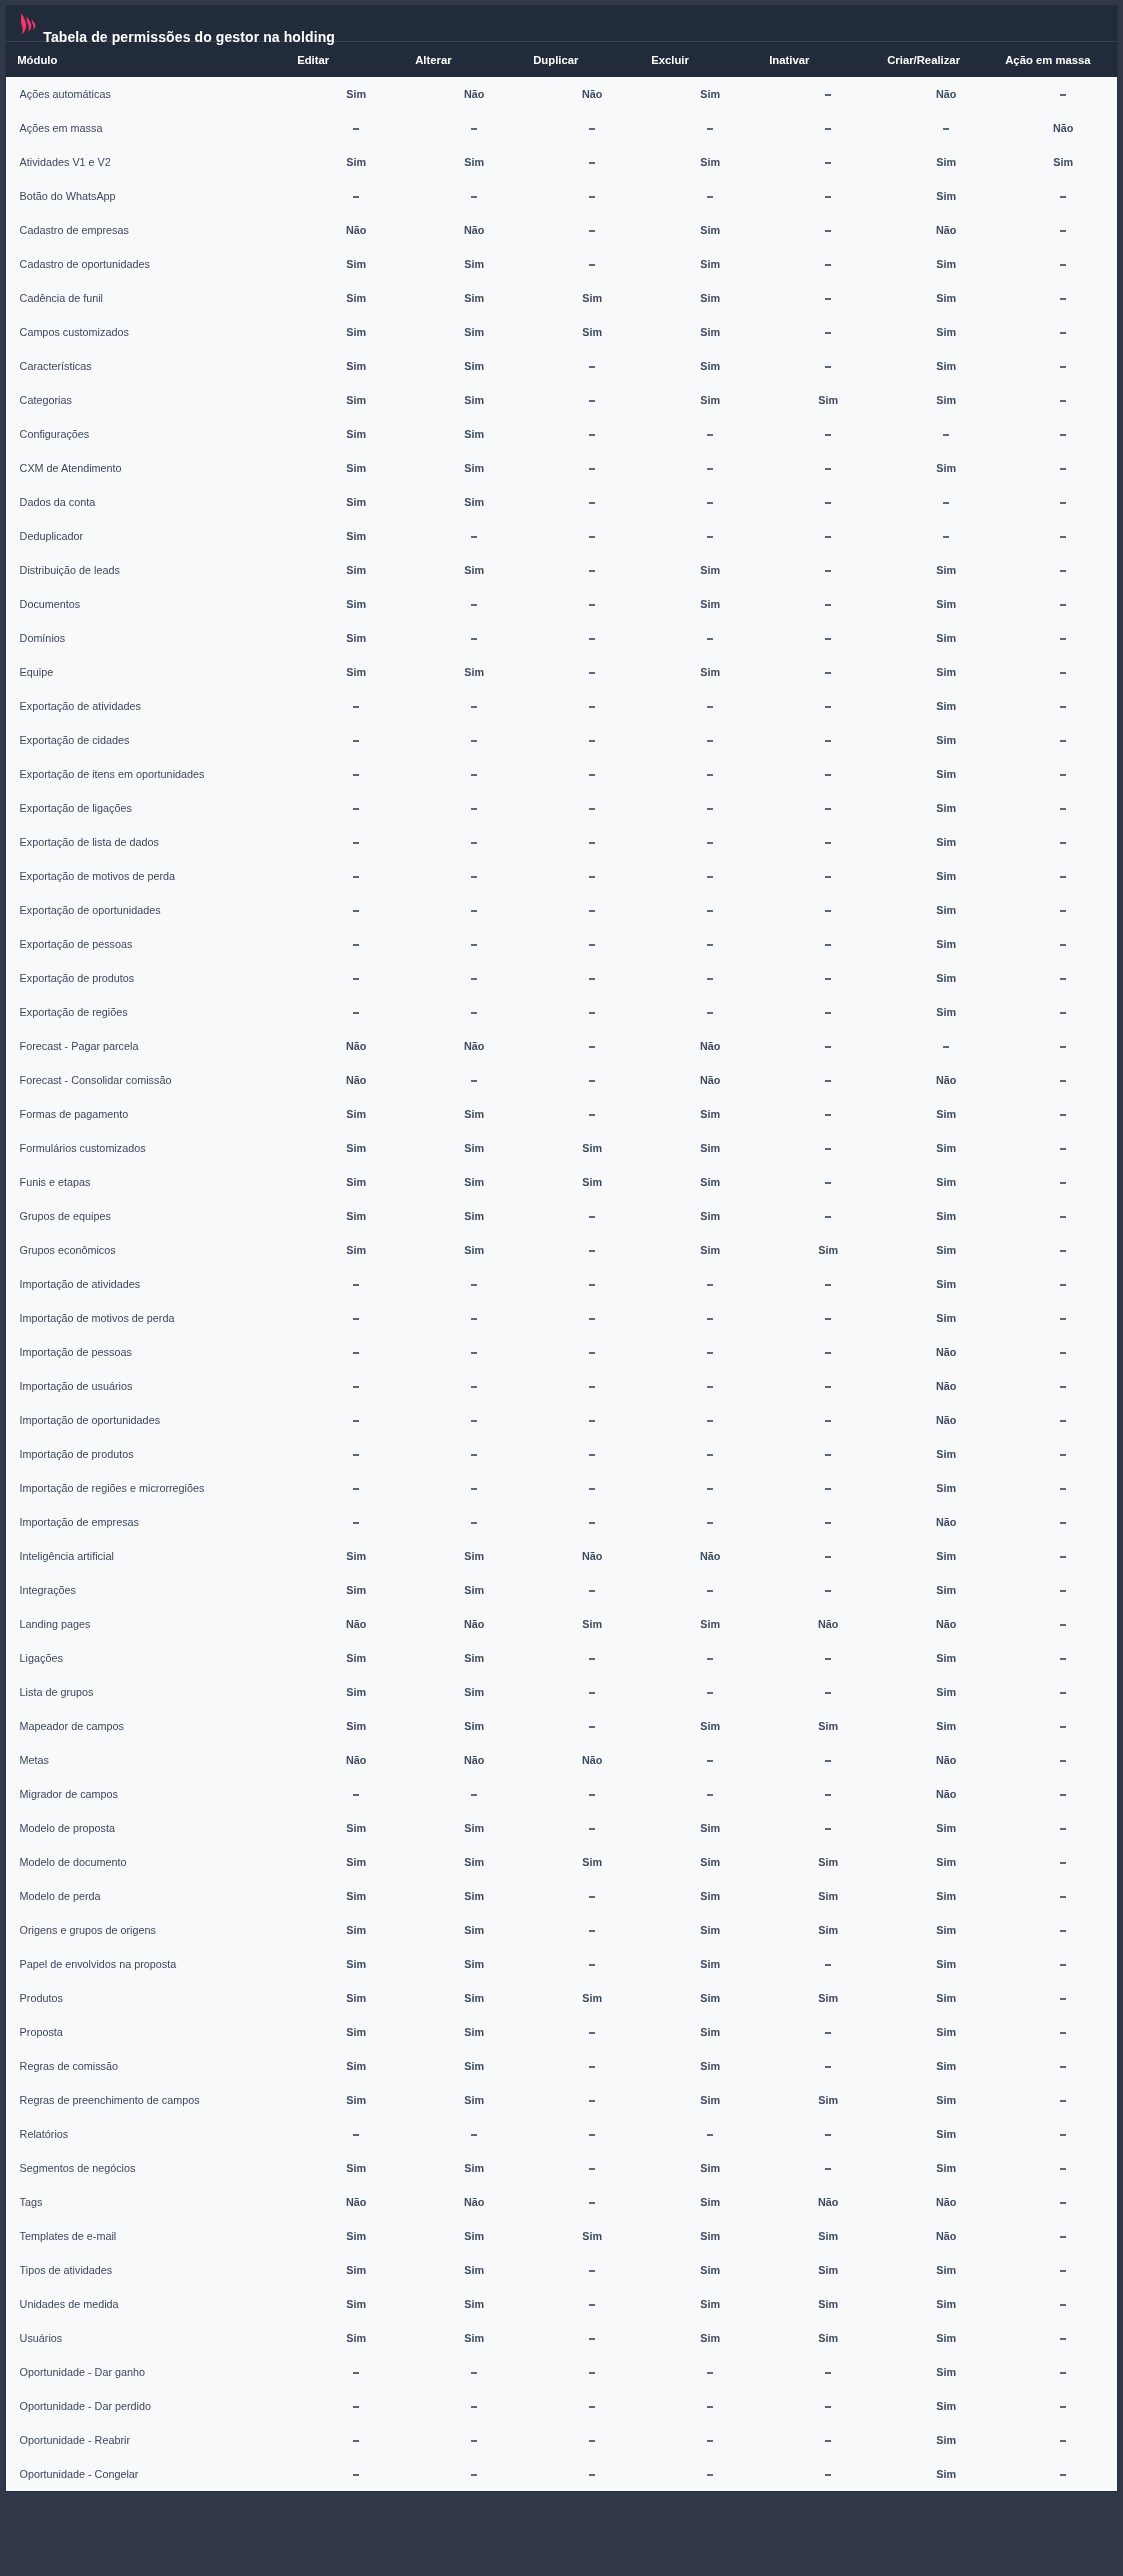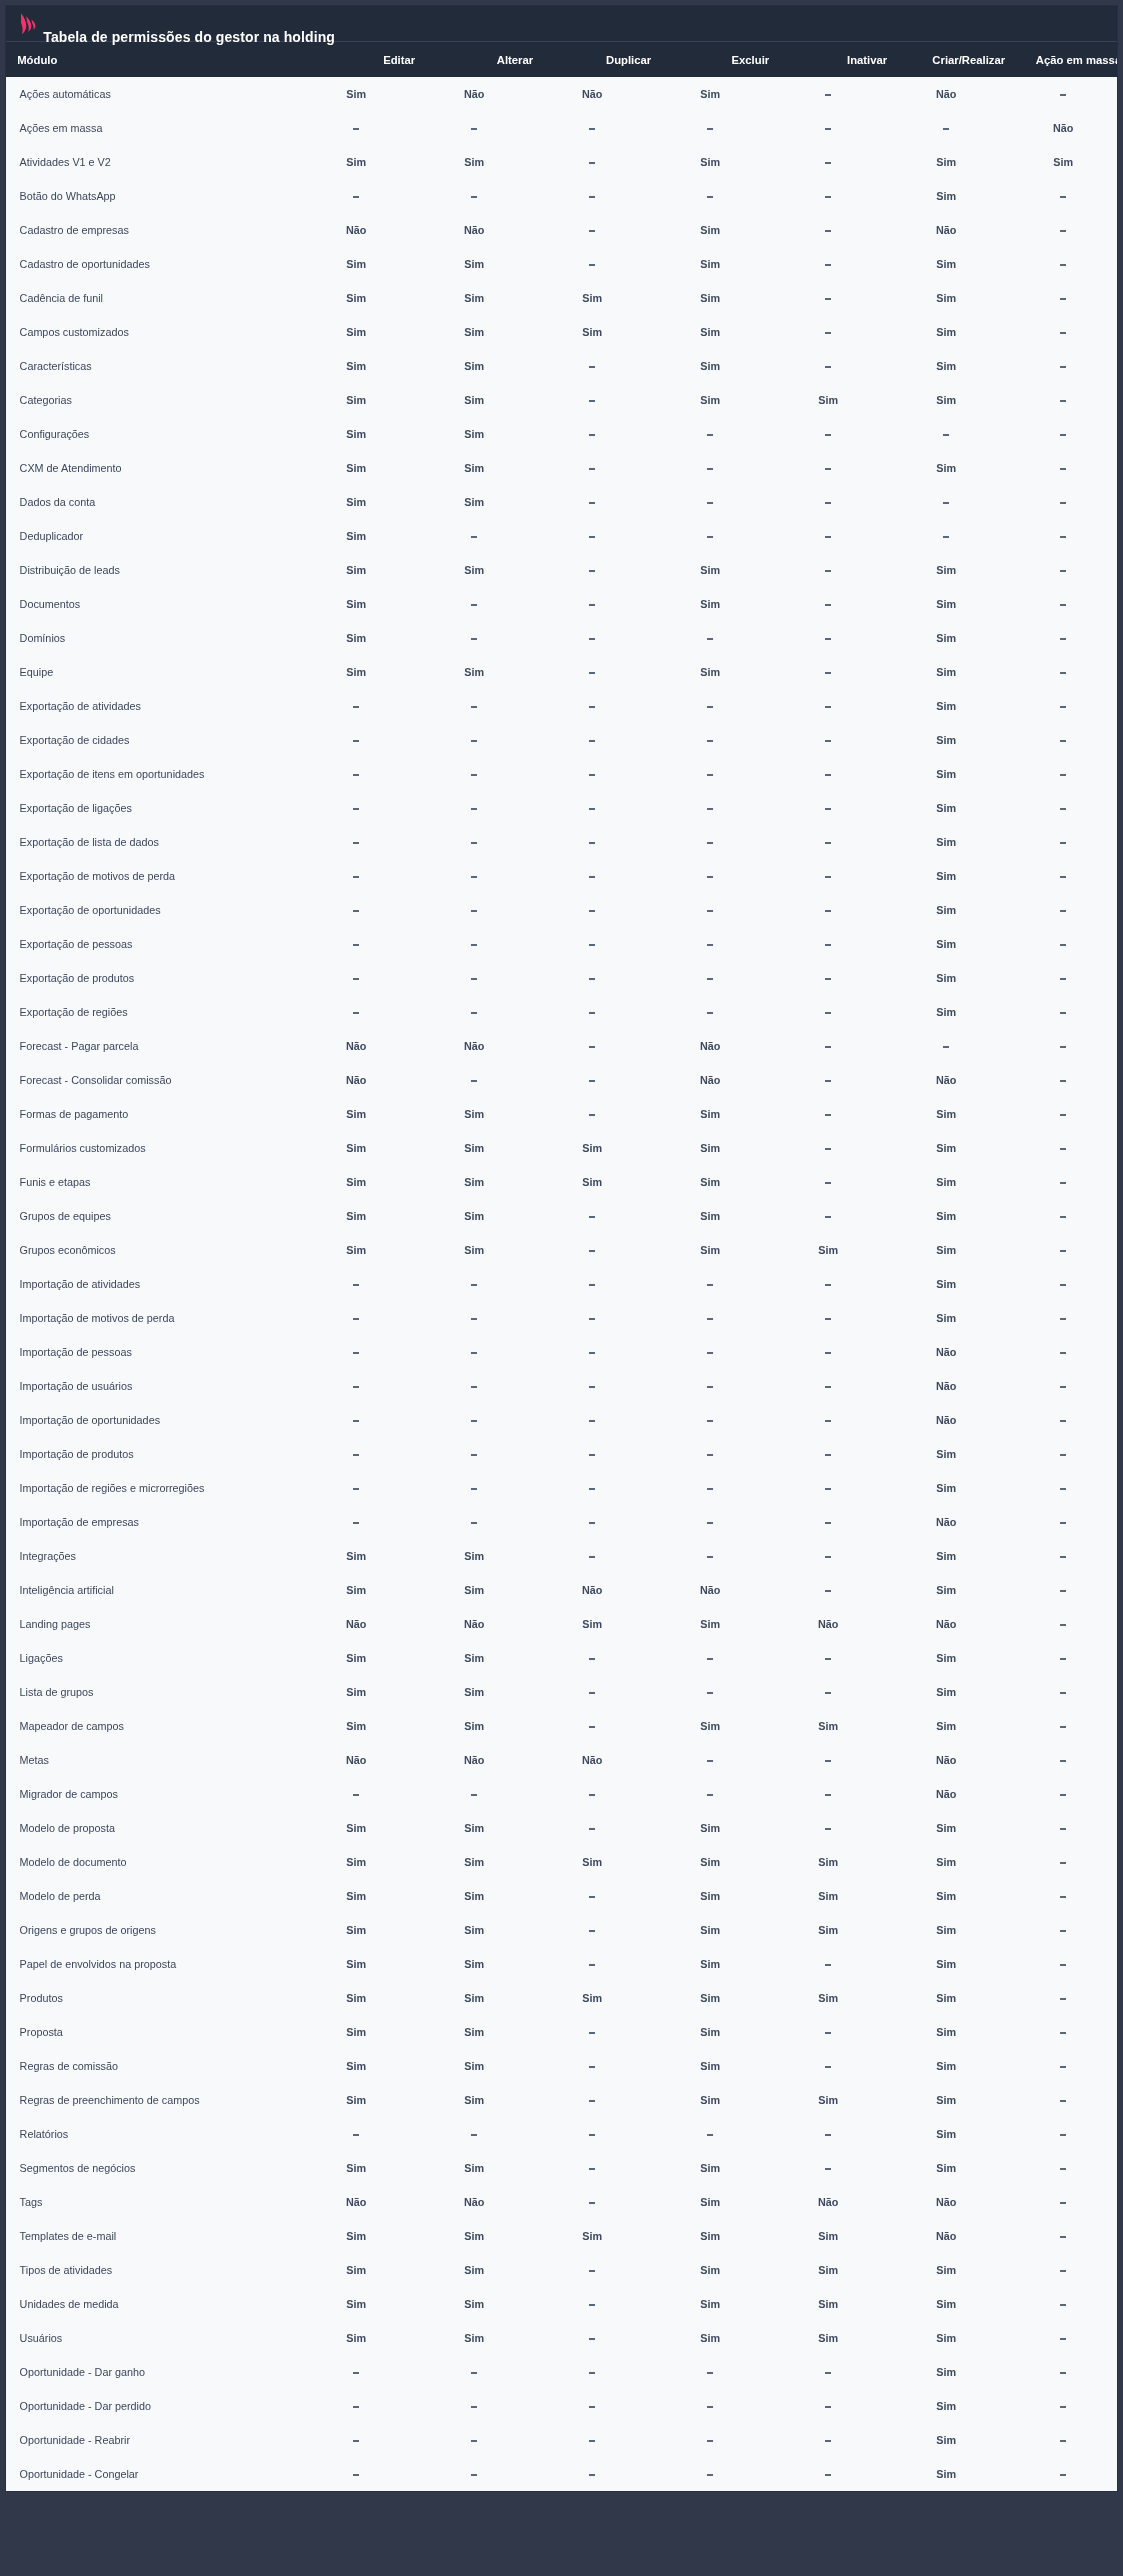--- a/index.html
+++ b/index.html
@@ -54,21 +54,21 @@
     border-collapse: collapse;
     table-layout: fixed;
   }
   table.perm thead th {
     background: #222b3a;
     color: #ffffff;
     font-size: 11.3px;
     font-weight: bold;
     height: 35px;
     padding: 0;
-    text-align: right;
+    text-align: left;
     vertical-align: middle;
     white-space: nowrap;
   }
   table.perm thead th.col-module {
     text-align: left;
     padding-left: 11px;
   }
 
   
   col.c-module   { width: 291px; }
@@ -567,35 +567,35 @@
             <td class="module">Importação de empresas</td>
             <td class="na"><span class="dash"></span></td>
             <td class="na"><span class="dash"></span></td>
             <td class="na"><span class="dash"></span></td>
             <td class="na"><span class="dash"></span></td>
             <td class="na"><span class="dash"></span></td>
             <td class="no">Não</td>
             <td class="na"><span class="dash"></span></td>
           </tr>
           <tr>
+            <td class="module">Inteligência artificial</td>
+            <td class="yes">Sim</td>
+            <td class="yes">Sim</td>
+            <td class="no">Não</td>
+            <td class="no">Não</td>
+            <td class="na"><span class="dash"></span></td>
+            <td class="yes">Sim</td>
+            <td class="na"><span class="dash"></span></td>
+          </tr>
+          <tr>
             <td class="module">Integrações</td>
             <td class="yes">Sim</td>
             <td class="yes">Sim</td>
             <td class="na"><span class="dash"></span></td>
             <td class="na"><span class="dash"></span></td>
-            <td class="na"><span class="dash"></span></td>
-            <td class="yes">Sim</td>
-            <td class="na"><span class="dash"></span></td>
-          </tr>
-          <tr>
-            <td class="module">Inteligência artificial</td>
-            <td class="yes">Sim</td>
-            <td class="yes">Sim</td>
-            <td class="no">Não</td>
-            <td class="no">Não</td>
             <td class="na"><span class="dash"></span></td>
             <td class="yes">Sim</td>
             <td class="na"><span class="dash"></span></td>
           </tr>
           <tr>
             <td class="module">Landing pages</td>
             <td class="no">Não</td>
             <td class="no">Não</td>
             <td class="yes">Sim</td>
             <td class="yes">Sim</td>

